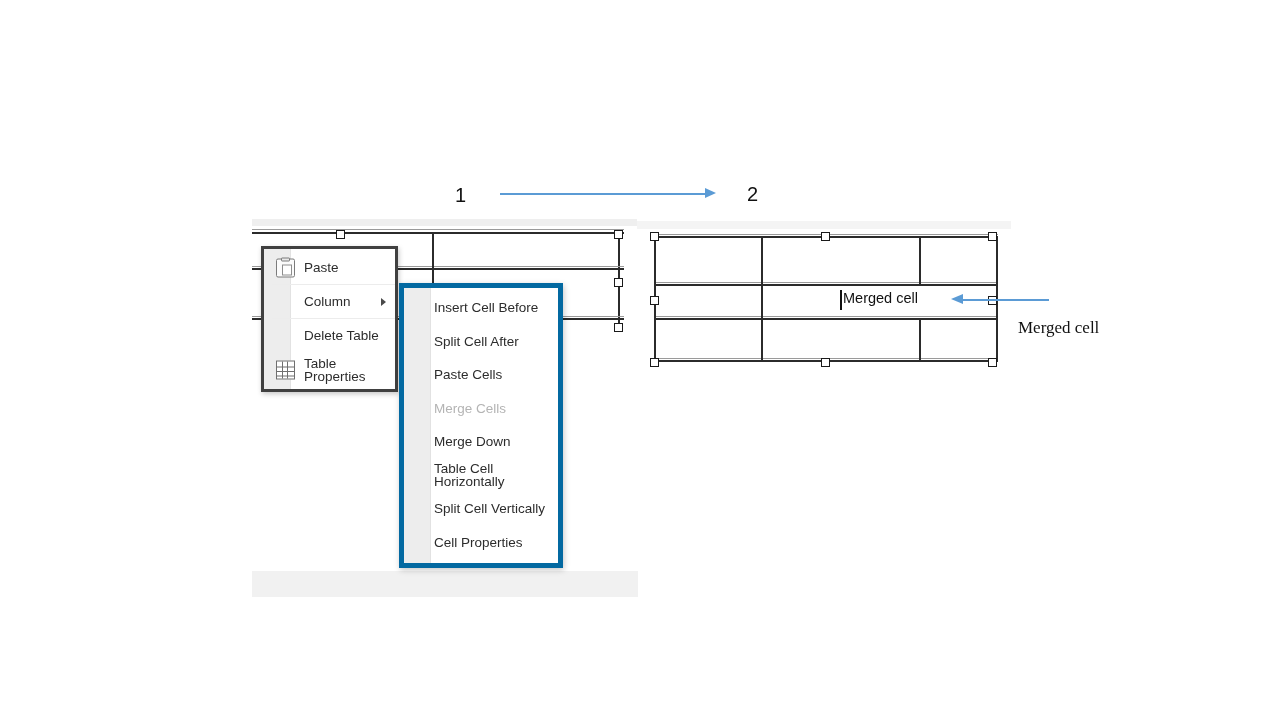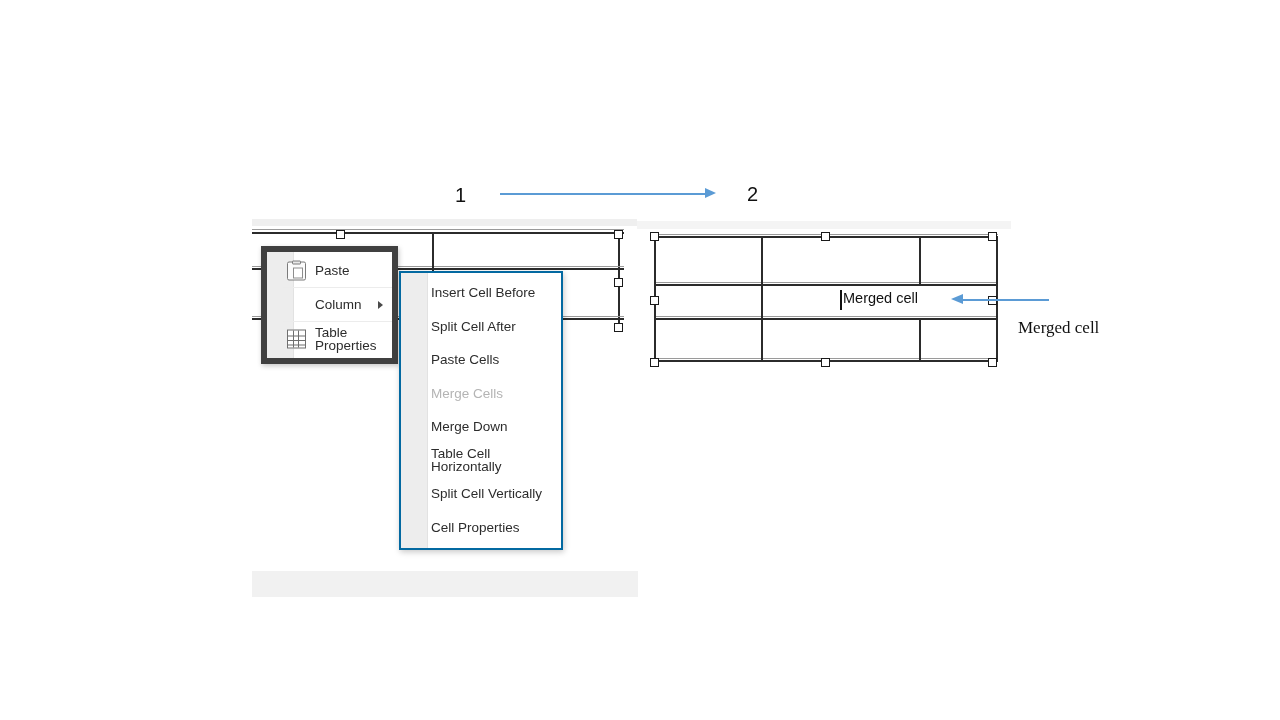--- a/index.html
+++ b/index.html
@@ -44,23 +44,23 @@
     font-size:14.5px;color:#111;white-space:nowrap;
   }
   .caret{
     position:absolute;width:1.5px;background:#111;
   }
 
   
   #context-menu{
     position:absolute;left:261px;top:246px;width:137px;
     background:#ffffff;
-    border:6px solid #404040;
+    border:3px solid #404040;
     box-shadow:1px 2px 5px rgba(0,0,0,0.22);
-    padding:2px 0 2px 16px;
+    padding:2px 0 2px 8px;
     box-sizing:border-box;
   }
   #context-menu .gutter,
   #submenu .gutter{
     position:absolute;left:0;top:0;bottom:0;width:26px;
     background:#ededed;border-right:1px solid #e2e2e2;
   }
   .mi{
     position:relative;height:34px;display:flex;align-items:center;
     padding-left:32px;box-sizing:border-box;
@@ -103,23 +103,23 @@
     content:"";position:absolute;left:0;top:4.5px;right:0;height:1.2px;
     background:#6f6f6f;box-shadow:0 4.5px 0 0 #6f6f6f, 0 9px 0 0 #6f6f6f;
   }
   .ic-grid:after{
     content:"";position:absolute;top:0;left:5px;bottom:0;width:1.2px;
     background:#6f6f6f;box-shadow:5px 0 0 0 #6f6f6f;
   }
 
   
   #submenu{
-    position:absolute;left:399px;top:271px;width:164px;
+    position:absolute;left:399px;top:283px;width:164px;
     background:#ffffff;
-    border:2px solid #0369a1;
+    border:5px solid #0369a1;
     box-shadow:1px 2px 6px rgba(0,0,0,0.22);
     padding:3px 0 4px 0;
     box-sizing:border-box;
   }
   #submenu .mi{height:33.5px;border-bottom:none;padding-left:30px;}
   #submenu .mi.disabled{color:#b4b4b4;}
   #submenu .mi.highlight{background:#ececec;}
   #submenu .mi.highlight .gutter-hl{
     position:absolute;left:-30px;top:0;width:30px;height:100%;
     background:#e3e3e3;
@@ -219,20 +219,23 @@
       <span class="lbl">Paste</span>
     </div>
 
 
 
     <div class="mi">
       <span class="lbl">Column</span>
       <span class="arrow"></span>
     </div>
 
+    <div class="mi sep-none">
+      <span class="lbl">Delete Table</span>
+    </div>
 
     <div class="mi sep-none">
       <div class="mi-icon ic-grid"></div>
       <span class="lbl">Table Properties</span>
     </div>
   </div>
 
   <div id="submenu">
     <div class="gutter"></div>
 

